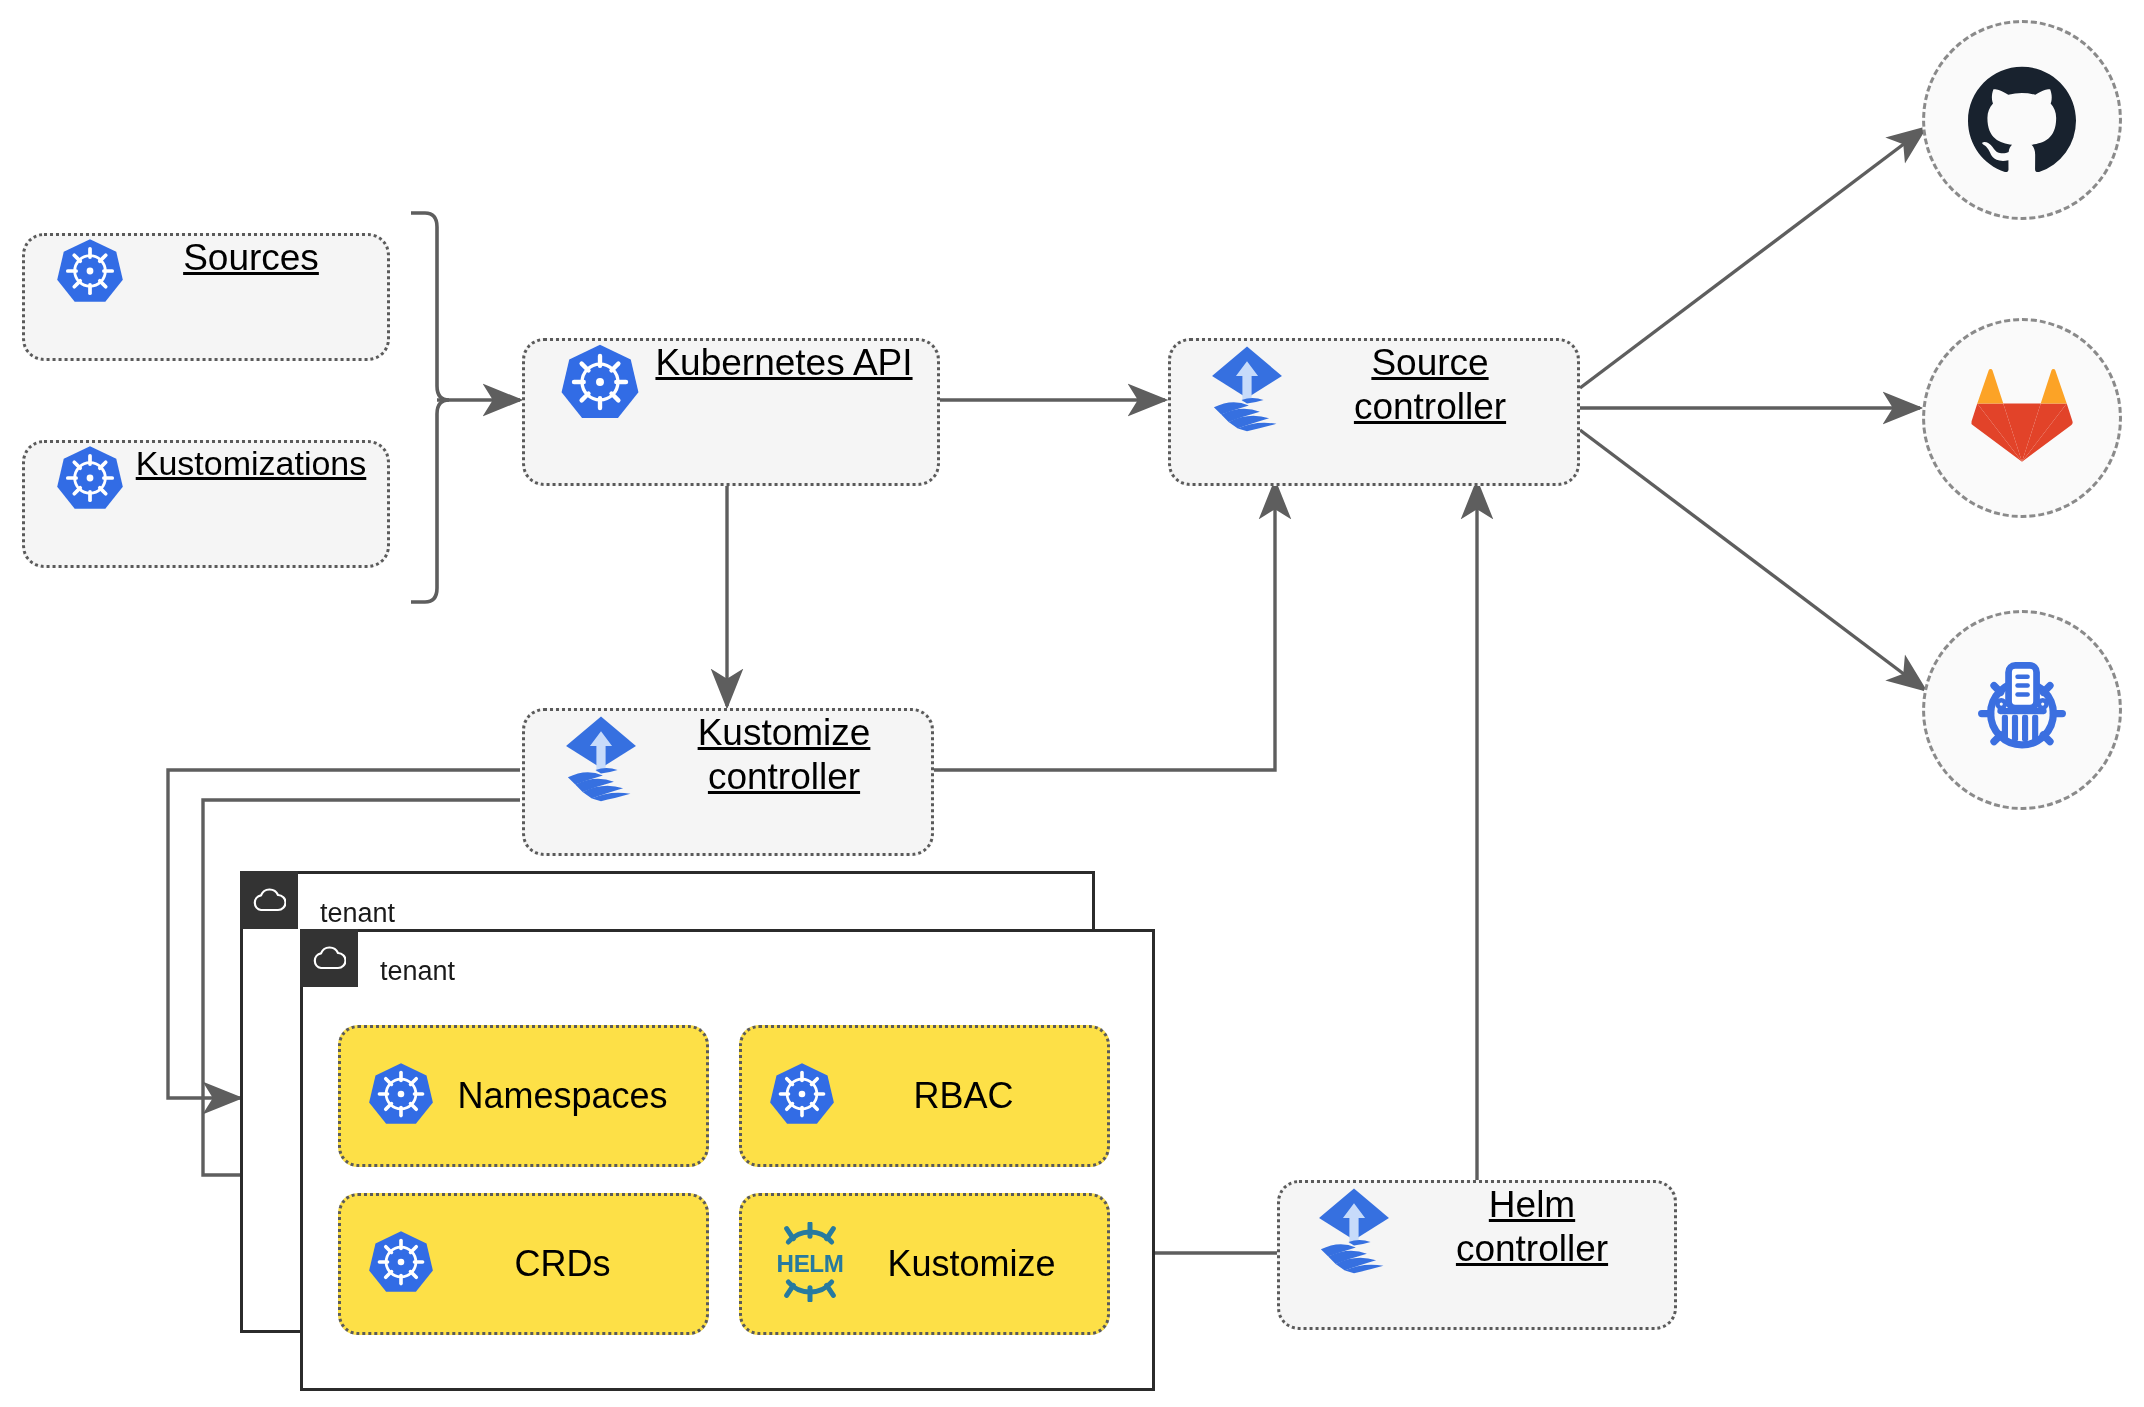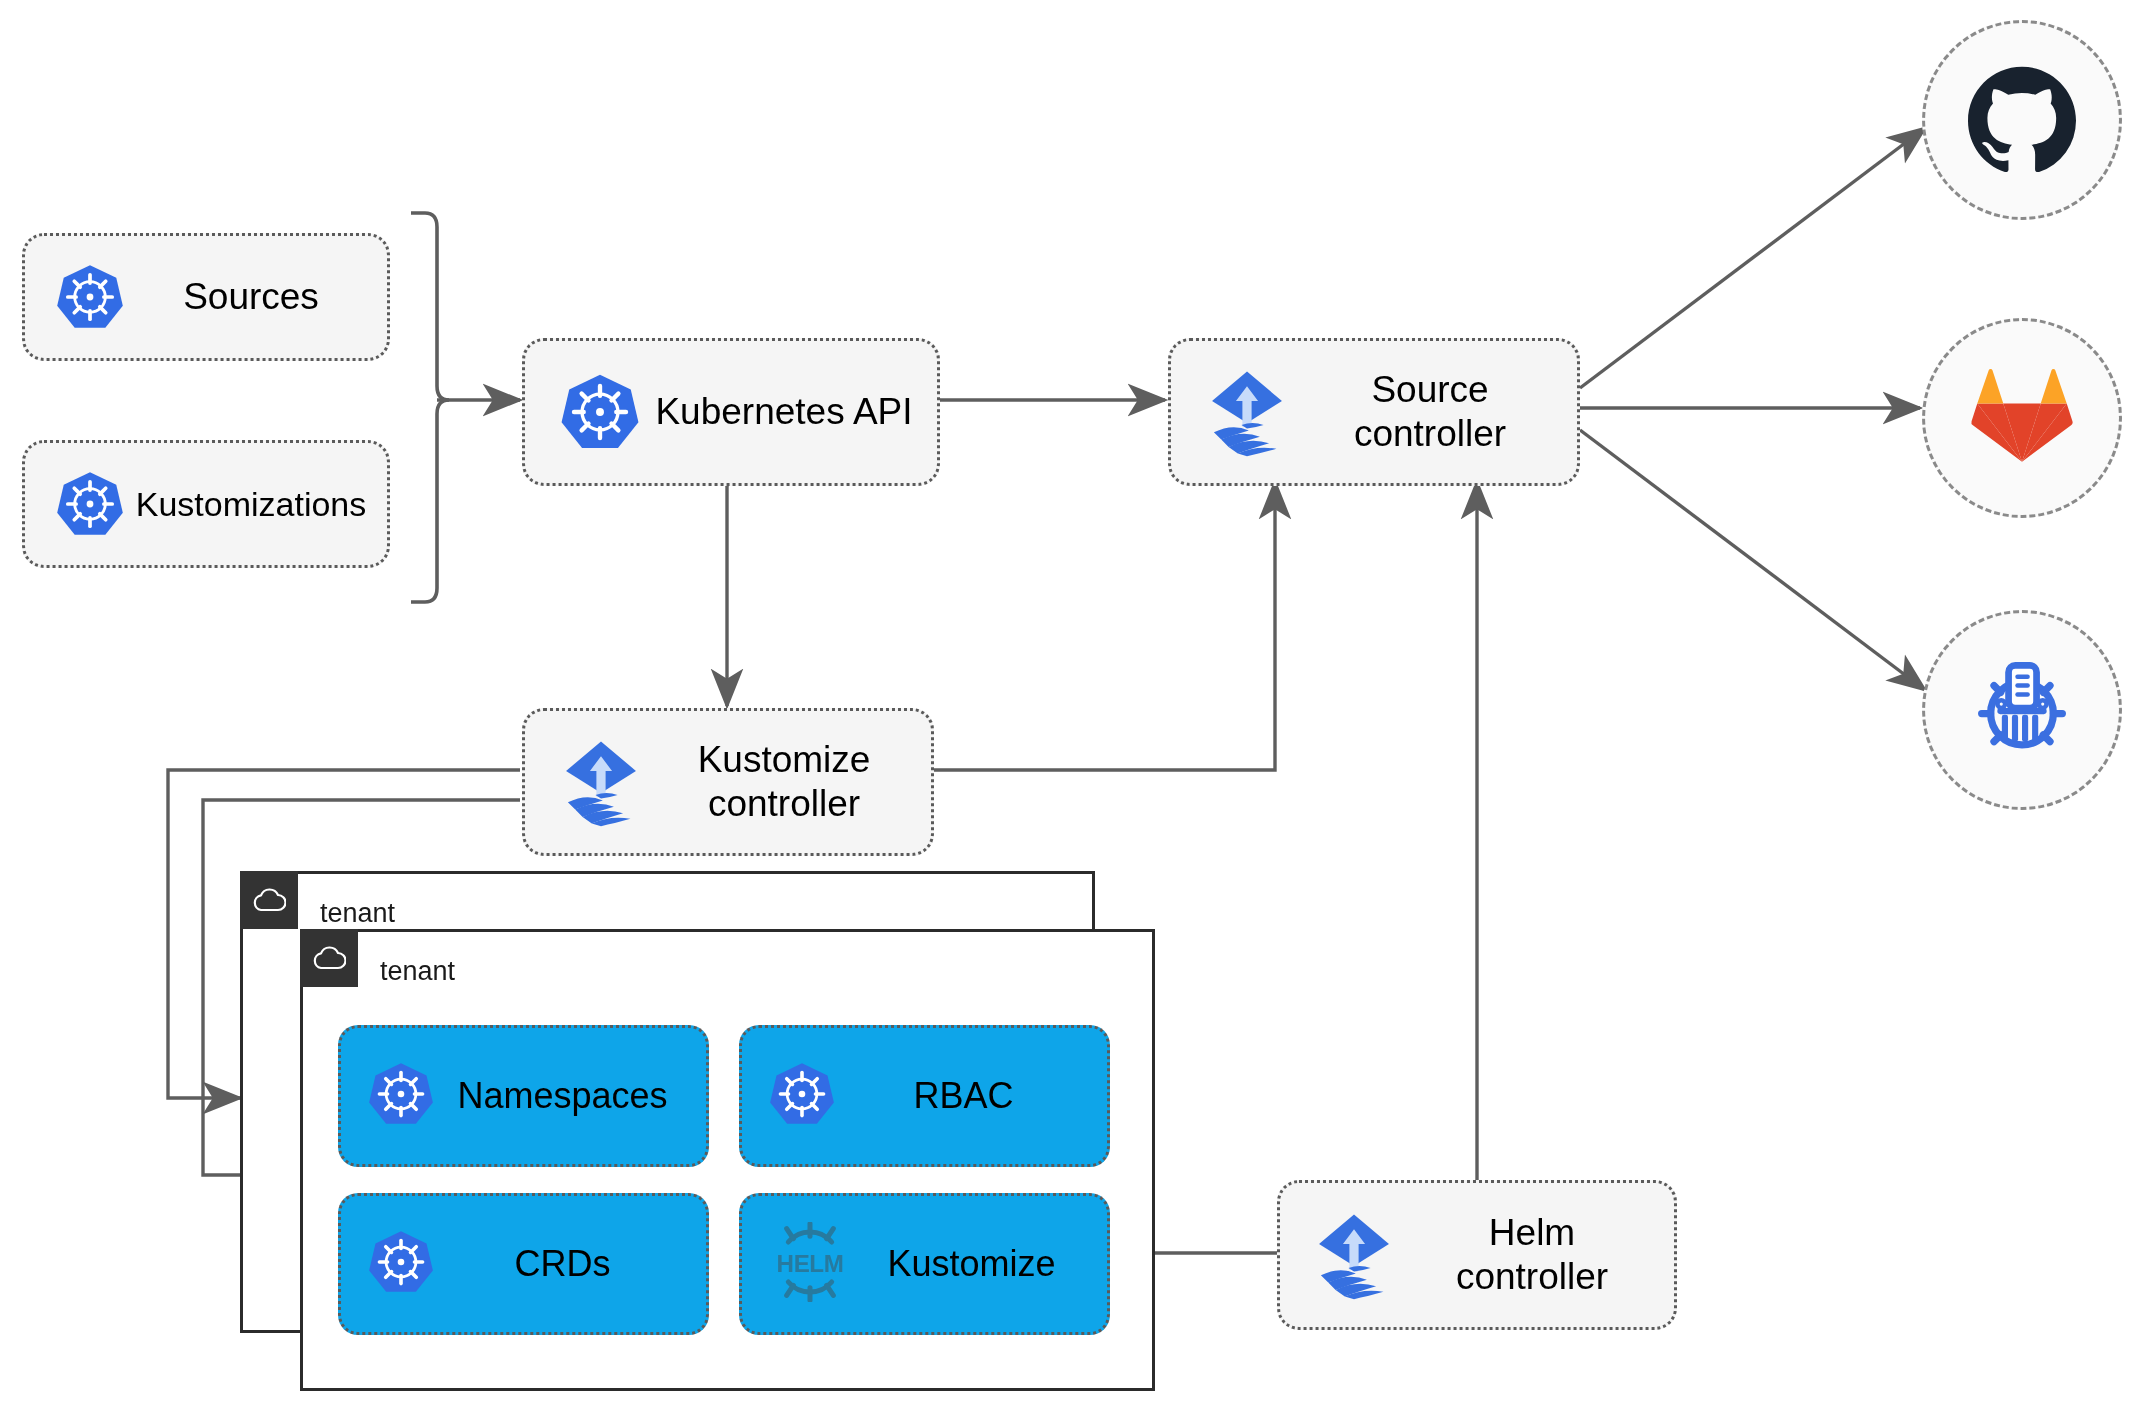--- a/index.html
+++ b/index.html
@@ -21,22 +21,23 @@
     width: 2144px; height: 1407px;
     pointer-events: none;
     z-index: 1;
   }
   .node {
     position: absolute;
     background: #f5f5f5;
     border: 3px dotted #5a5a5a;
     border-radius: 22px;
     display: flex;
-    align-items: center;
+    align-items: flex-start;
     z-index: 3;
+    text-decoration: underline;
   }
   .node .label {
     flex: 1;
     text-align: center;
     color: #000000;
     font-size: 37px;
     line-height: 1.18;
     white-space: pre-line;
     padding-right: 10px;
   }
@@ -84,21 +85,21 @@
   }
   .inner-grid {
     position: absolute;
     display: grid;
     grid-template-columns: repeat(2, 1fr);
     grid-template-rows: repeat(2, 1fr);
     gap: 26px 30px;
     z-index: 5;
   }
   .cell {
-    background: #0ea5e9;
+    background: #fde047;
     border: 3px dotted #5a5a5a;
     border-radius: 20px;
     display: flex;
     align-items: center;
   }
   .cell .badge { flex: 0 0 auto; padding-left: 26px; }
   .cell .label {
     flex: 1;
     text-align: center;
     font-size: 36px;

